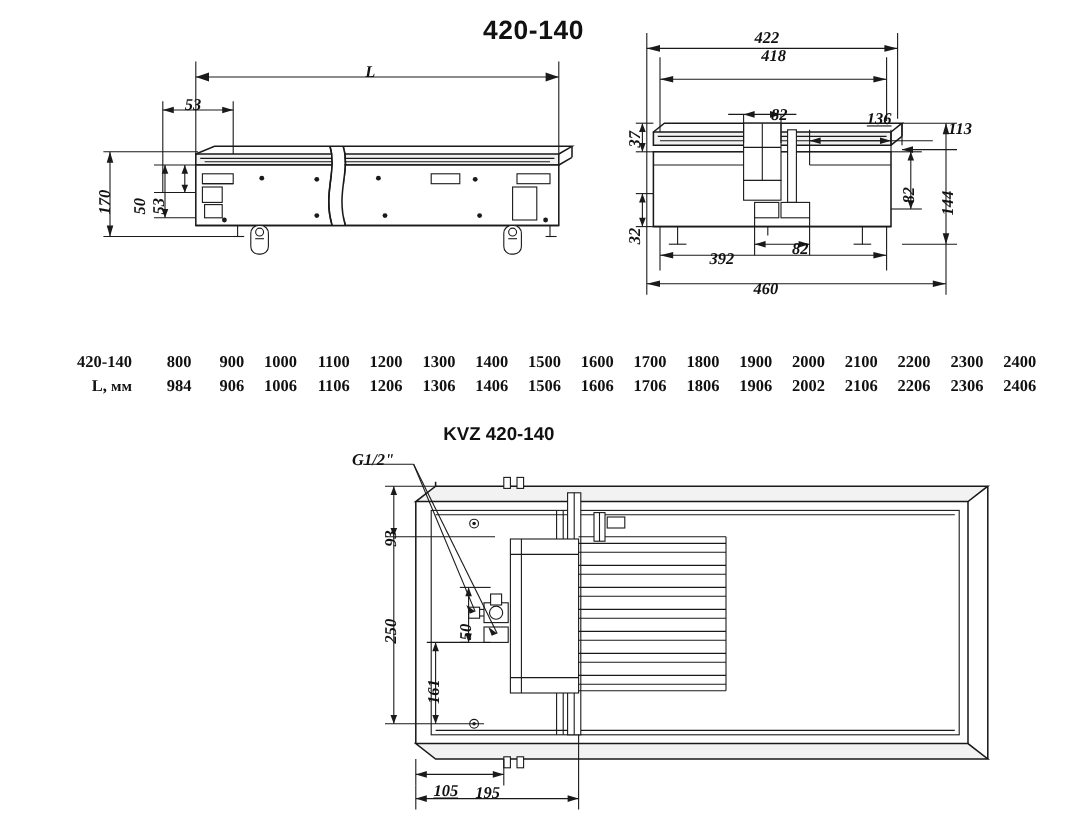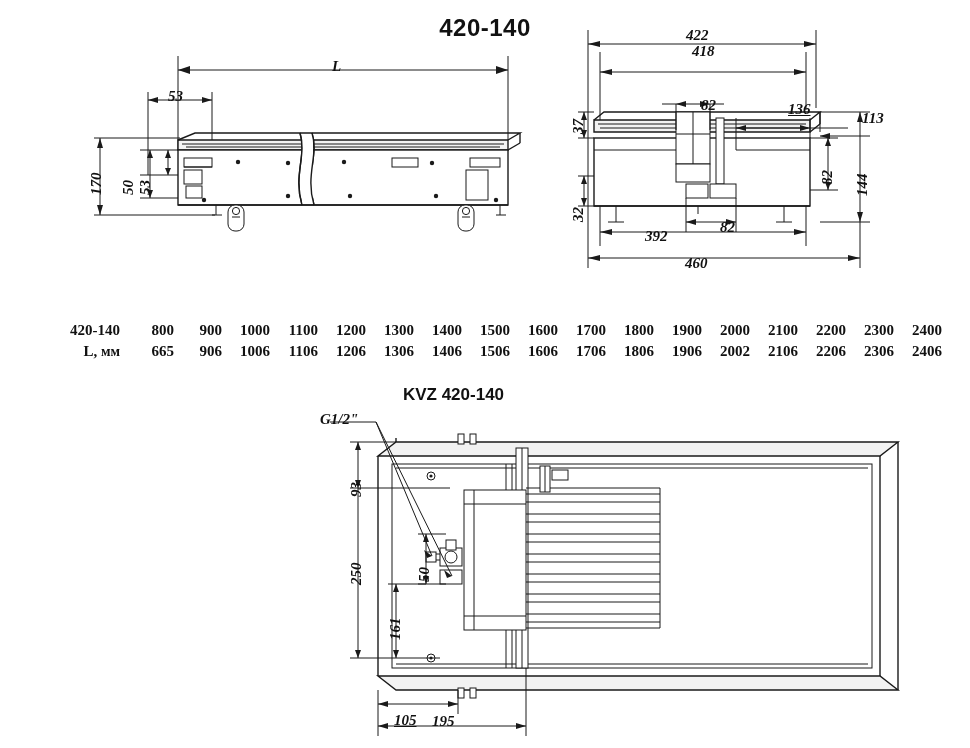--- a/index.html
+++ b/index.html
@@ -330,21 +330,21 @@
       <div class="cell">1800</div>
       <div class="cell">1900</div>
       <div class="cell">2000</div>
       <div class="cell">2100</div>
       <div class="cell">2200</div>
       <div class="cell">2300</div>
       <div class="cell">2400</div>
     </div>
     <div class="row r2">
       <div class="lead"><span>L,</span> <small>мм</small></div>
-      <div class="cell">665</div>
+      <div class="cell">984</div>
       <div class="cell">906</div>
       <div class="cell">1006</div>
       <div class="cell">1106</div>
       <div class="cell">1206</div>
       <div class="cell">1306</div>
       <div class="cell">1406</div>
       <div class="cell">1506</div>
       <div class="cell">1606</div>
       <div class="cell">1706</div>
       <div class="cell">1806</div>

